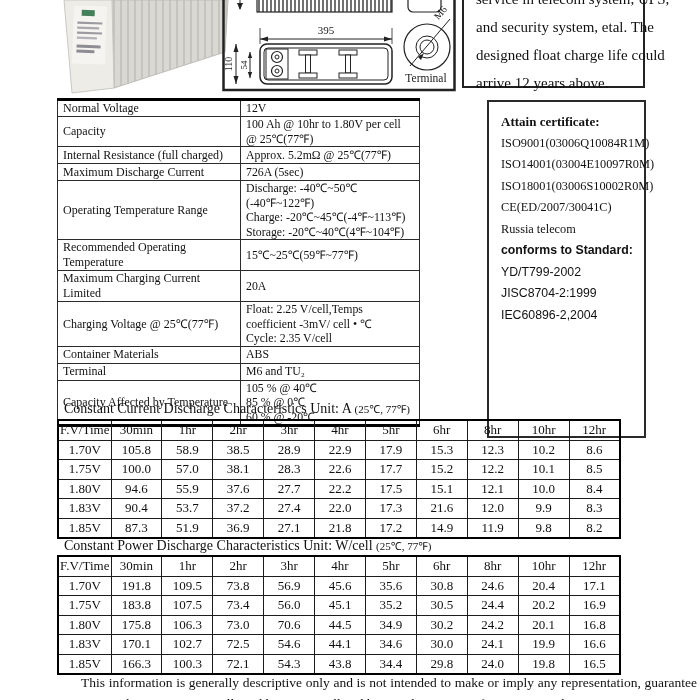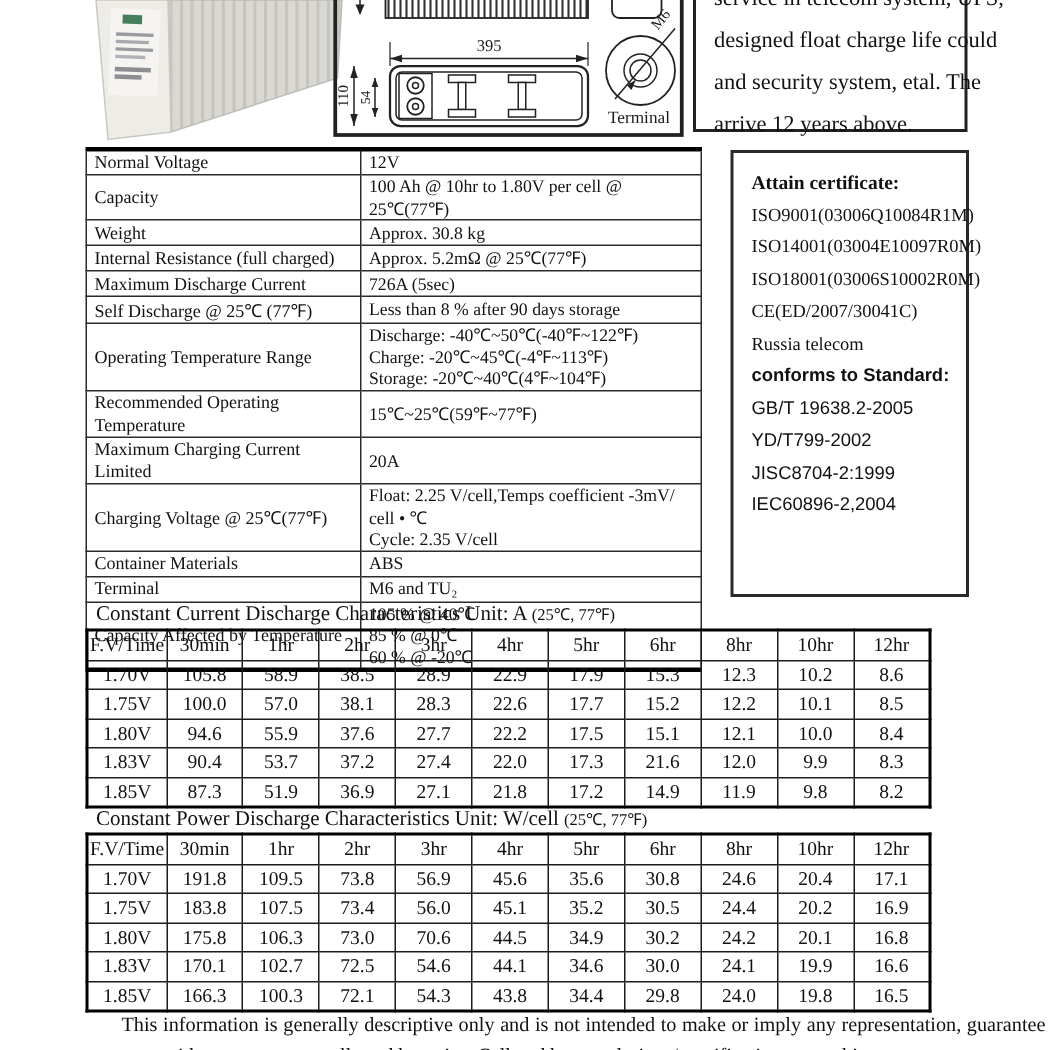--- a/index.html
+++ b/index.html
@@ -7,32 +7,32 @@
         font-family:"Liberation Serif", serif;color:#111;}
 
   
   .photo-wrap{position:absolute;left:50px;top:0;width:180px;height:96px;}
   .drawing-wrap{position:absolute;left:222px;top:0;width:235px;height:93px;}
   .intro-box{position:absolute;left:462px;top:-26px;width:183px;height:114px;
              border:2px solid #222;box-sizing:border-box;padding:9px 4px 0 12px;}
   .intro-line{font-size:15px;line-height:28px;white-space:nowrap;}
 
   
-  table.spec{position:absolute;left:57px;top:98px;width:411px;border-collapse:collapse;
+  table.spec{position:absolute;left:57px;top:98px;width:363px;border-collapse:collapse;
              border-top:3px solid #000;border-bottom:3px solid #000;table-layout:fixed;}
   table.spec td{border:1px solid #2b2b2b;font-size:12px;padding:0 5px;vertical-align:middle;
                 overflow:hidden;}
   table.spec td.lbl{width:172px;}
   table.spec td.val{white-space:pre-line;line-height:14.5px;font-size:11.8px;}
   table.spec tr{height:17px;}
   table.spec tr.tall2{height:33px;}
   table.spec tr.tall3{height:45px;}
 
   
-  .cert-box{position:absolute;left:487px;top:100px;width:159px;height:298px;
+  .cert-box{position:absolute;left:487px;top:100px;width:159px;height:338px;
             border:2px solid #2a2a2a;box-sizing:border-box;padding:9px 6px 0 12px;}
   .cert-title{font-weight:bold;font-size:13px;line-height:21.5px;}
   .cert-item{font-size:12.3px;line-height:21.5px;white-space:nowrap;}
   .std-title{font-family:"Liberation Sans",sans-serif;font-weight:bold;font-size:12.3px;line-height:21.5px;}
   .std-item{font-family:"Liberation Sans",sans-serif;font-size:12.3px;line-height:21.5px;white-space:nowrap;}
 
   
   .tbl-title{position:absolute;left:64px;font-size:14px;white-space:nowrap;}
   .tbl-title .cond{font-size:11px;}
   table.disch{position:absolute;left:57px;width:564px;border-collapse:collapse;
@@ -130,50 +130,42 @@
       <circle cx="205" cy="47" r="7" fill="none" stroke="#222" stroke-width="1"></circle>
       <line x1="188" y1="66" x2="228" y2="19" stroke="#222" stroke-width="1"></line>
       <polygon points="196,57 202,53 199,60" fill="#222"></polygon>
       <text transform="translate(221,15) rotate(-50)" font-size="10" text-anchor="middle">M6</text>
       <text x="204" y="82" font-size="11.5" text-anchor="middle">Terminal</text>
     </svg>
   </div>
 
   <div class="intro-box">
     <div class="intro-line">service in telecom system, UPS,</div>
+    <div class="intro-line">and security system, etal. The</div>
     <div class="intro-line">designed float charge life could</div>
-    <div class="intro-line">and security system, etal. The</div>
     <div class="intro-line">arrive 12 years above.</div>
   </div>
 
   <table class="spec">
     <tbody>
         <tr>
           <td class="lbl">Normal Voltage</td>
           <td class="val">12V</td>
         </tr>
     <tr>
           <td class="lbl">Capacity</td>
           <td class="val">100 Ah @ 10hr to 1.80V per cell @ 25℃(77℉)</td>
         </tr>
     <tr>
-          <td class="lbl">Weight</td>
-          <td class="val">Approx. 30.8 kg</td>
-        </tr>
-    <tr>
           <td class="lbl">Internal Resistance (full charged)</td>
           <td class="val">Approx. 5.2mΩ @ 25℃(77℉)</td>
         </tr>
     <tr>
           <td class="lbl">Maximum Discharge Current</td>
           <td class="val">726A (5sec)</td>
-        </tr>
-    <tr>
-          <td class="lbl">Self Discharge @ 25℃  (77℉)</td>
-          <td class="val">Less than 8 % after 90 days storage</td>
         </tr>
     <tr class="tall3">
           <td class="lbl">Operating Temperature Range</td>
           <td class="val">Discharge: -40℃~50℃(-40℉~122℉)
 Charge: -20℃~45℃(-4℉~113℉)
 Storage: -20℃~40℃(4℉~104℉)</td>
         </tr>
     <tr>
           <td class="lbl">Recommended Operating Temperature</td>
           <td class="val">15℃~25℃(59℉~77℉)</td>
@@ -205,21 +197,20 @@
     </table>
 
   <div class="cert-box">
     <div class="cert-title">Attain certificate:</div>
     <div class="cert-item">ISO9001(03006Q10084R1M)</div>
     <div class="cert-item">ISO14001(03004E10097R0M)</div>
     <div class="cert-item">ISO18001(03006S10002R0M)</div>
     <div class="cert-item">CE(ED/2007/30041C)</div>
     <div class="cert-item">Russia telecom</div>
     <div class="std-title">conforms to Standard:</div>
-    <div class="std-item">GB/T 19638.2-2005</div>
     <div class="std-item">YD/T799-2002</div>
     <div class="std-item">JISC8704-2:1999</div>
     <div class="std-item">IEC60896-2,2004</div>
   </div>
 
   <div class="tbl-title" id="cc-title"><span>Constant Current Discharge Characteristics Unit: A </span><span class="cond">(25℃, 77℉)</span></div>
   <table class="disch" id="cc-table">
     <colgroup>
         <col class="c0">
         <col>

